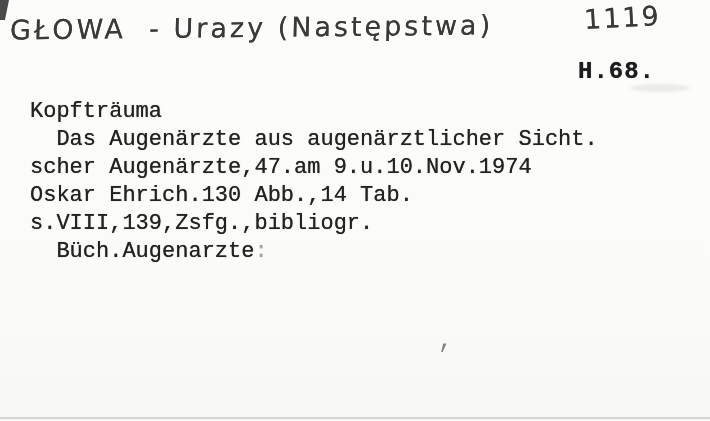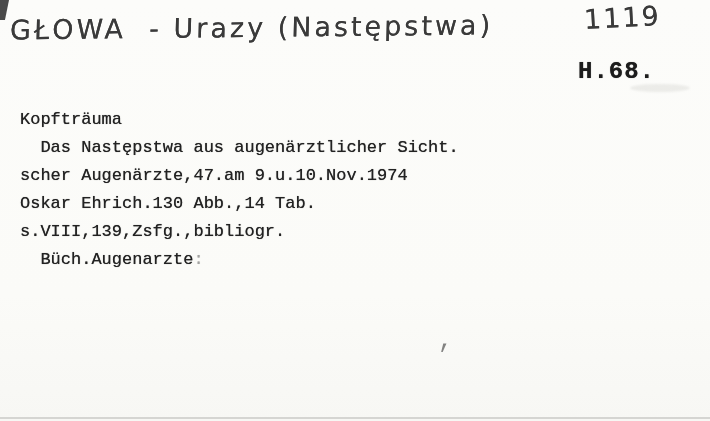--- a/index.html
+++ b/index.html
@@ -46,24 +46,23 @@
   }
   .shelfmark{
     position:absolute;left:578px;top:30px;
     font-size:24px;font-weight:bold;color:#1c1c1c;
     letter-spacing:1px;
     text-shadow:0 0 .7px rgba(0,0,0,.8);
     margin-top:28px;
   }
   
   .typed{
-    position:absolute;left:20px;top:98px;right:0;
-    font-size:17px;line-height:28px;color:#222;
+    position:absolute;left:30px;top:98px;right:0;
+    font-size:22px;line-height:28px;color:#222;
     text-shadow:0 0 .7px rgba(10,10,10,.75);
-    margin-top:8px;
   }
   .typed .line{white-space:pre;}
   .pub-line{margin-top:7px;white-space:pre;}
   .sup{font-size:60%;vertical-align:9px;letter-spacing:0;}
   .faded{opacity:.4;}
   .stray{
     position:absolute;left:438px;top:326px;
     font-size:25px;color:#222;opacity:.55;
   }
 </style>
@@ -77,21 +76,21 @@
   <div class="bottom-edge"></div>
 
   <div class="hw subject">GŁOWA  - Urazy (Następstwa)</div>
 
   <div class="hw acc-number">1119</div>
 
   <div class="shelfmark">H.68.</div>
 
   <div class="typed">
     <div class="line">Kopfträuma</div>
-    <div class="line">  Das Następstwa aus augenärztlicher Sicht.</div>
+    <div class="line">  Das Augenärzte aus augenärztlicher Sicht.</div>
     <div class="line">scher Augenärzte,47.am 9.u.10.Nov.1974</div>
     <div class="line">Oskar Ehrich.130 Abb.,14 Tab.</div>
 
 
     <div class="line">s.VIII,139,Zsfg.,bibliogr.</div>
 
     <div class="line"><span>  Büch.Augenarzte</span><span class="faded">:</span></div>
   </div>
 
   <div class="stray">,</div>

